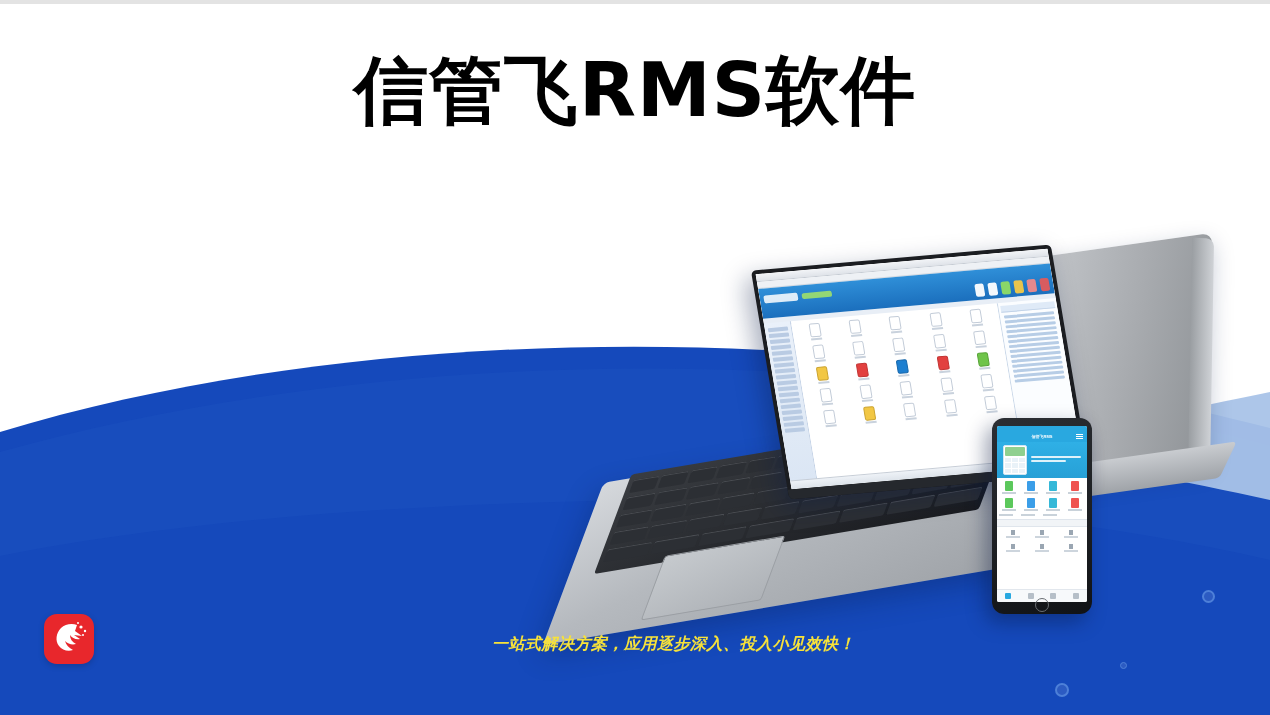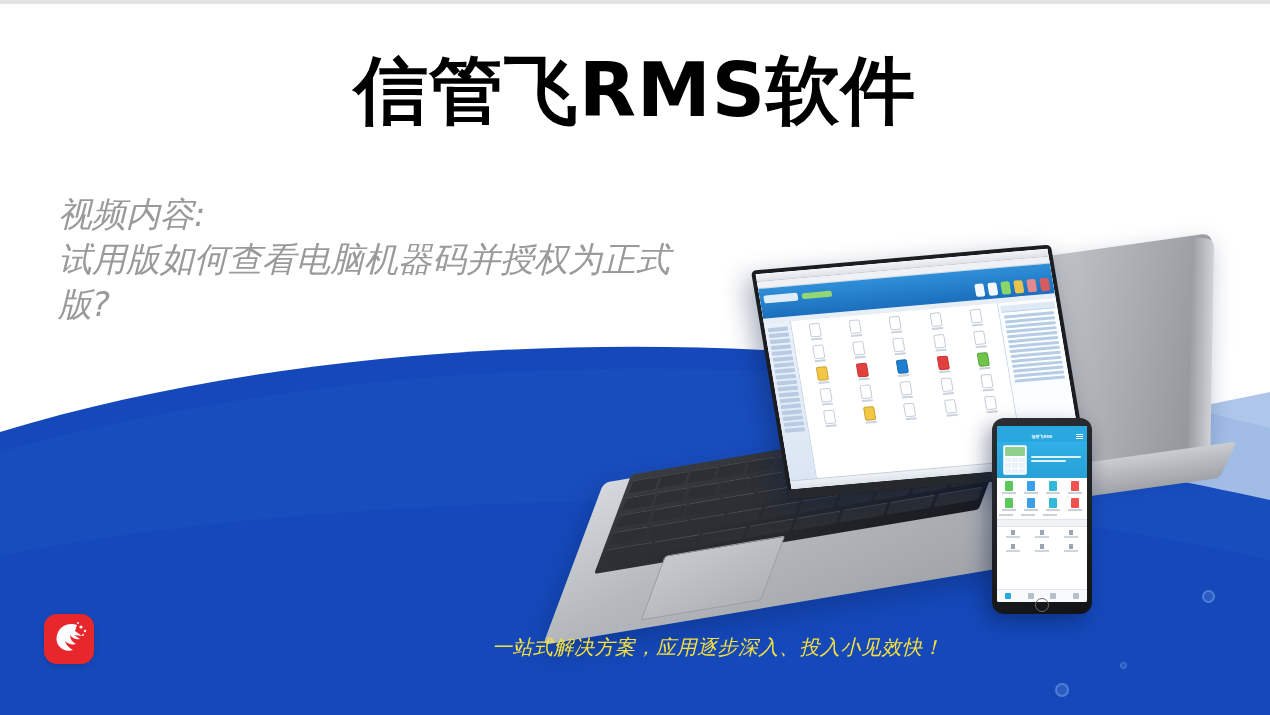--- a/index.html
+++ b/index.html
@@ -250,22 +250,22 @@
   .logo-mark svg{position:absolute;left:0;top:0;width:50px;height:50px;}
   .brand-text{
     position:absolute;left:104px;top:616px;
     color:#ffffff;font-weight:bold;font-style:italic;
     font-size:42px;letter-spacing:2px;line-height:1;
     font-family:"DejaVu Sans","Liberation Sans",sans-serif;
     text-shadow:0 1px 2px rgba(0,0,0,.15);
   }
   .tagline{
     position:absolute;left:492px;top:634px;
-    color:#f7e23a;font-weight:normal;font-style:italic;
-    font-size:20px;letter-spacing:.5px;
+    color:#f7e23a;font-weight:bold;font-style:italic;
+    font-size:16px;letter-spacing:.5px;
     font-family:"DejaVu Sans","Liberation Sans",sans-serif;
   }
 </style>
 </head>
 <body>
 
 <div id="stage">
 
   <div class="top-strip"></div>
 
@@ -277,24 +277,20 @@
       <path d="M 0,432 C 230,362 520,334 800,352 C 1010,366 1160,400 1270,428 L 1270,715 L 0,715 Z" fill="#1549bb"></path>
 
       <path d="M 0,452 C 250,382 540,356 820,374 C 1020,388 1165,418 1270,446 L 1270,560 C 1100,520 900,500 700,500 C 430,500 180,520 0,556 Z" fill="#1c50bf" opacity="0.55"></path>
 
       <path d="M 1270,392 L 1270,500 C 1180,480 1080,462 1000,452 C 1090,430 1190,408 1270,392 Z" fill="#a9c3e8" opacity="0.95"></path>
     </svg>
   </div>
 
   <div class="headline">信管飞RMS软件</div>
 
-  <div class="subtitle">
-    <span class="lead">视频内容:</span>
-    <span class="body">试用版如何查看电脑机器码并授权为正式版?</span>
-  </div>
 
   <div class="devices">
 
     <div class="laptop-back">
       <div class="lid"></div>
       <div class="lid-edge"></div>
       <div class="base"></div>
       <div class="keys"></div>
     </div>
 

